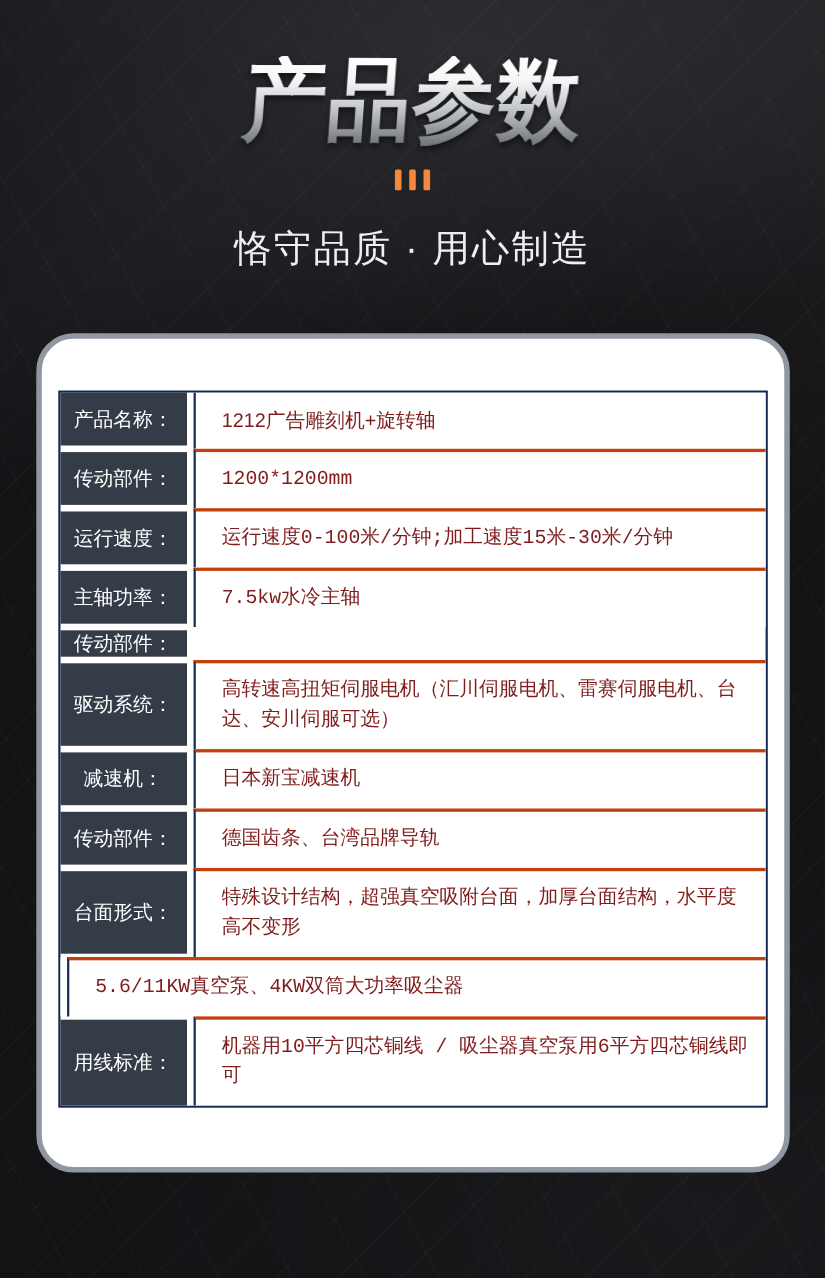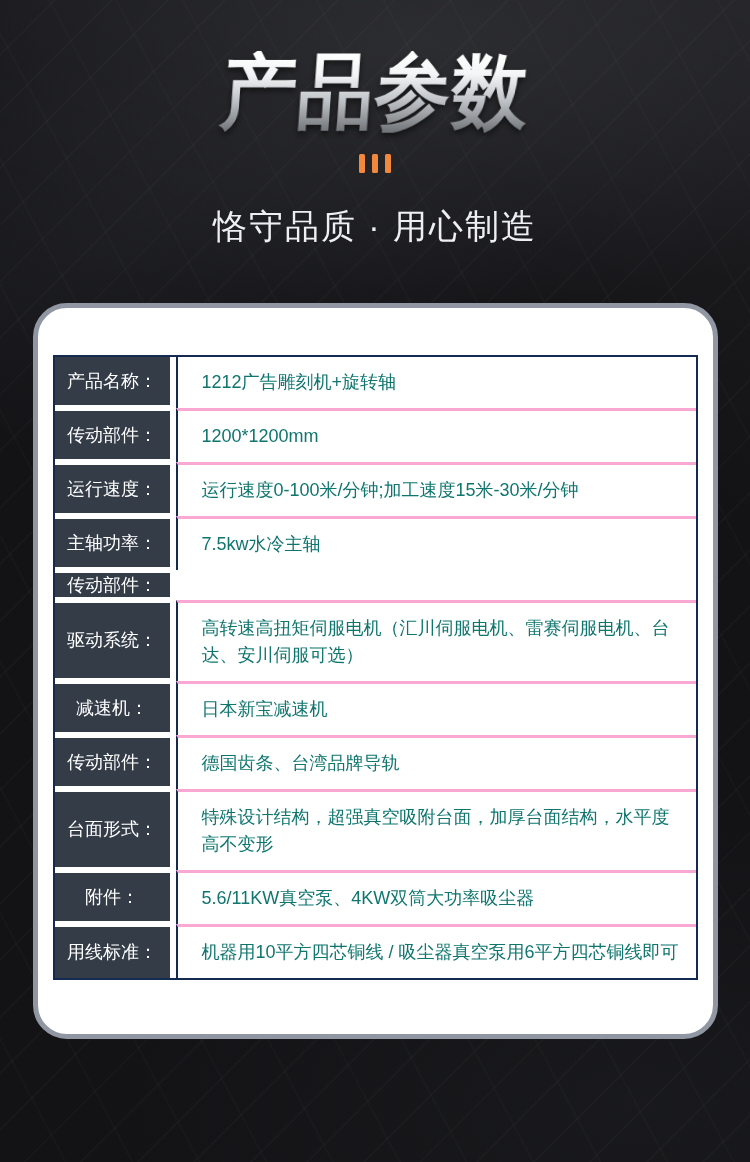--- a/index.html
+++ b/index.html
@@ -93,28 +93,28 @@
   }
   .spec-row:first-child .label-cell { margin-top: 0; text-align: right; }
   .spec-row:last-child  .label-cell { margin-bottom: 0; }
 
   .gap-col { width: 6px; flex: none; background: #ffffff; }
 
   .value-cell {
     flex: 1;
     background: #ffffff;
     border-left: 2px solid #152a50;
-    color: #0f766e;
+    color: #7f1d1d;
     font-size: 18px;
     line-height: 27px;
     padding: 12px 14px 12px 24px;
     display: flex;
     align-items: center;
   }
-  .spec-row + .spec-row .value-cell { border-top: 3px solid #f9a8d4; }
+  .spec-row + .spec-row .value-cell { border-top: 3px solid #c2410c; font-family: Liberation Mono, monospace; }
 </style>
 </head>
 <body>
 
 <div class="hero">
   <div class="page-title">产品参数</div>
 
   <div class="divider-bars">
     <span class="bar"></span>
     <span class="bar"></span>
@@ -192,23 +192,20 @@
 
     <div class="spec-row">
       <div class="label-col">
           <div class="label-cell">台面形式：</div>
         </div>
       <div class="gap-col"></div>
       <div class="value-cell">特殊设计结构，超强真空吸附台面，加厚台面结构，水平度高不变形</div>
     </div>
 
     <div class="spec-row">
-      <div class="label-col">
-          <div class="label-cell">附件：</div>
-        </div>
       <div class="gap-col"></div>
       <div class="value-cell">5.6/11KW真空泵、4KW双筒大功率吸尘器</div>
     </div>
 
     <div class="spec-row">
       <div class="label-col">
           <div class="label-cell">用线标准：</div>
         </div>
       <div class="gap-col"></div>
       <div class="value-cell">机器用10平方四芯铜线 / 吸尘器真空泵用6平方四芯铜线即可</div>

